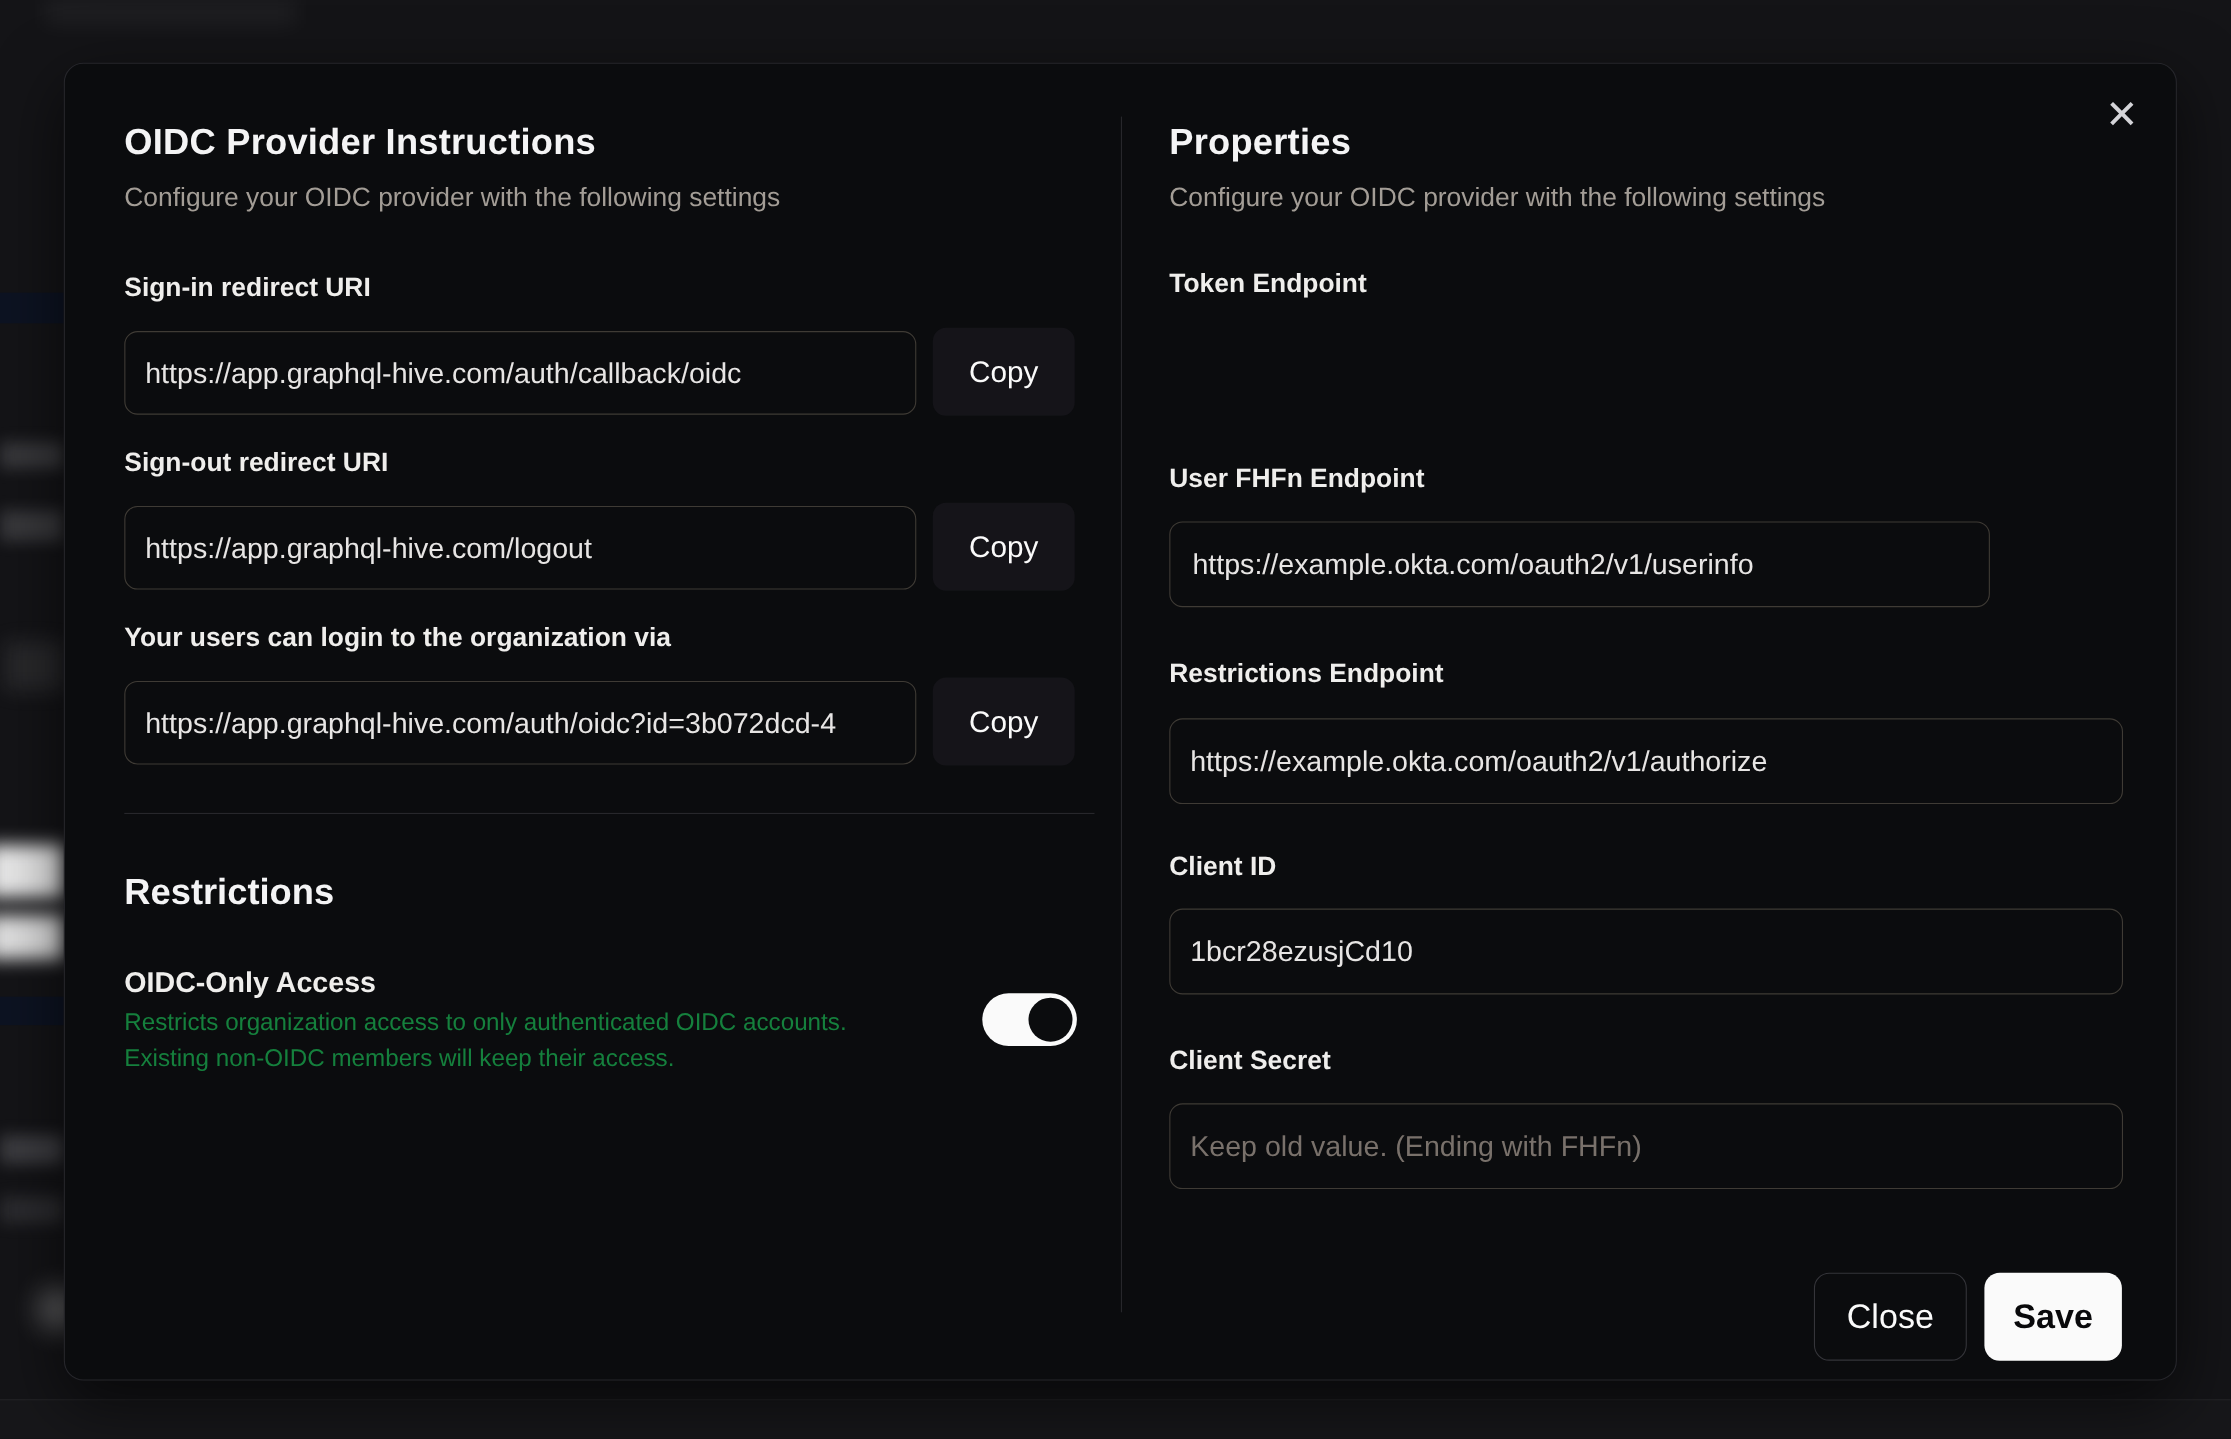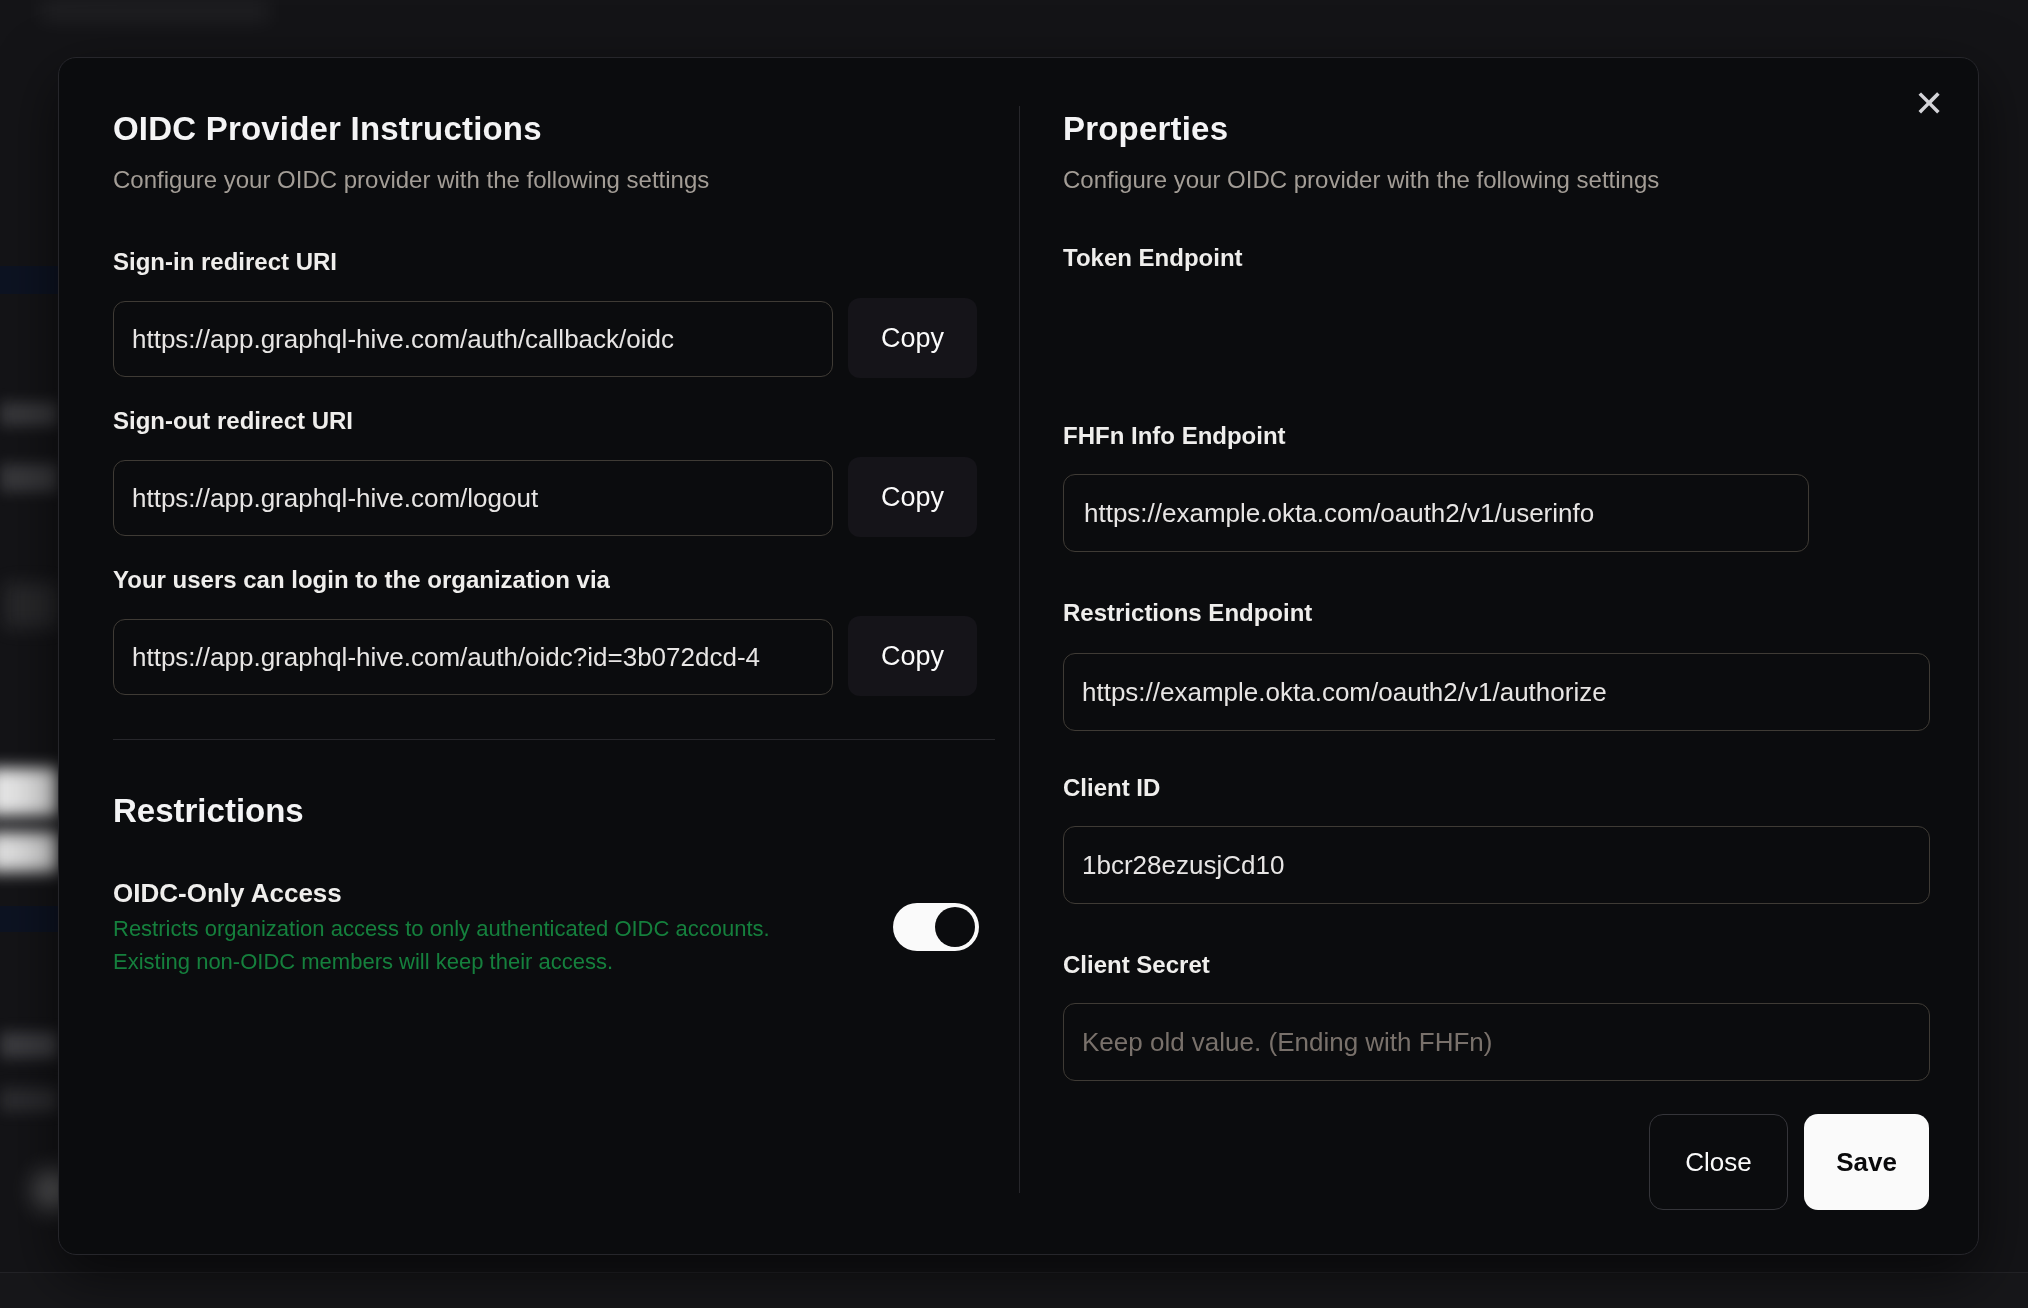--- a/index.html
+++ b/index.html
@@ -43,21 +43,21 @@
   .toggle-desc{position:absolute;margin:0;font-size:22px;font-weight:400;color:#15803d;text-align:right;}
   .toggle{
     position:absolute;left:834px;top:845px;width:86px;height:48px;border-radius:24px;
     background:#fafafa;border:none;cursor:pointer;padding:0;
   }
   .toggle .knob{
     position:absolute;right:4px;top:4px;width:40px;height:40px;border-radius:50%;
     background:#0b0c0e;
   }
   .footer-btn{
-    position:absolute;top:1056px;height:96px;border-radius:14px;font-size:26px;
+    position:absolute;top:1099px;height:80px;border-radius:14px;font-size:31px;
     font-family:inherit;cursor:pointer;
   }
   .close-footer{left:1590px;width:139px;background:transparent;border:1px solid #35353a;color:#fafafa;font-weight:400;}
   .save-footer{left:1745px;width:125px;background:#fafafa;border:none;color:#09090b;font-weight:600;}
 </style>
 </head>
 <body>
 
 <div class="artifact" style="left:40px;top:0;width:230px;height:22px;background:rgba(255,255,255,.05);filter:blur(10px);"></div>
 <div class="artifact" style="left:0;top:266px;width:58px;height:28px;background:#0d1322;"></div>
@@ -103,21 +103,21 @@
     <span class="knob"></span>
   </button>
 
   <div class="v-divider" style="left:960px;top:48px;height:1087px;"></div>
 
   <h2 class="col-title" style="left:1004px;top:52px;">Properties</h2>
   <p class="col-subtitle" style="left:1004px;top:108px;">Configure your OIDC provider with the following settings</p>
 
   <p class="field-label" style="left:1004px;top:186px;">Token Endpoint</p>
 
-  <p class="field-label" style="left:1004px;top:364px;">FHFn Info Endpoint</p>
+  <p class="field-label" style="left:1004px;top:364px;">User FHFn Endpoint</p>
   <input class="text-input" style="left: 1004px; top: 416px; width: 746px; height: 78px; padding-left: 20px;" value="https://example.okta.com/oauth2/v1/userinfo">
 
   <p class="field-label" style="left:1004px;top:541px;">Restrictions Endpoint</p>
   <input class="text-input" style="left: 1004px; top: 595px; width: 867px; height: 78px;" value="https://example.okta.com/oauth2/v1/authorize">
 
   <p class="field-label" style="left:1004px;top:716px;">Client ID</p>
   <input class="text-input" style="left: 1004px; top: 768px; width: 867px; height: 78px;" value="1bcr28ezusjCd10">
 
   <p class="field-label" style="left:1004px;top:893px;">Client Secret</p>
   <input class="text-input" style="left: 1004px; top: 945px; width: 867px; height: 78px;" placeholder="Keep old value. (Ending with FHFn)">

